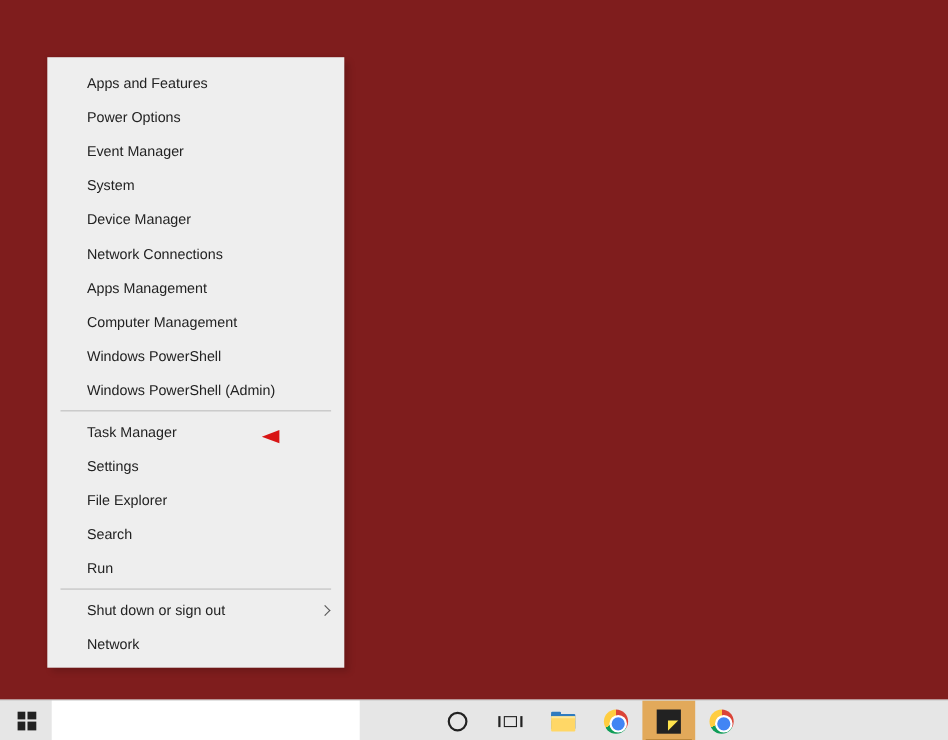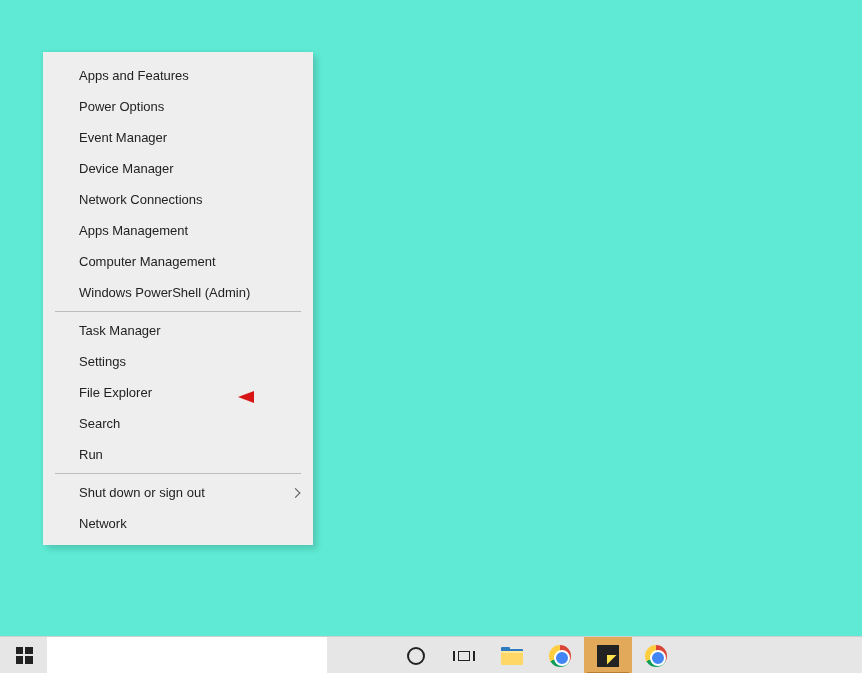--- a/index.html
+++ b/index.html
@@ -1,20 +1,20 @@
 <!DOCTYPE html>
 <html><head>
   <meta charset="utf-8">
   <style>
     * { margin: 0; padding: 0; box-sizing: border-box; font-family: "Segoe UI", Tahoma, sans-serif; }
     body { width: 862px; height: 673px; overflow: hidden; position: relative; }
 
     .desktop {
       width: 100%; height: 100%;
-      background: #5eead4;
+      background: #7f1d1d;
       position: relative;
     }
 
     .context-menu {
       position: absolute;
       left: 43px; top: 52px;
       width: 270px;
       background: #eeeeee;
       box-shadow: 4px 4px 6px rgba(0,0,0,.15), -1px -1px 3px rgba(0,0,0,.06);
       padding: 8px 0 6px 0;
@@ -104,24 +104,26 @@
   </style>
 </head>
 <body>
 
 <div class="desktop">
 
   <div class="context-menu">
     <div class="item"><span>Apps and Features</span></div>
     <div class="item"><span>Power Options</span></div>
     <div class="item"><span>Event Manager</span></div>
+    <div class="item"><span>System</span></div>
     <div class="item"><span>Device Manager</span></div>
     <div class="item"><span>Network Connections</span></div>
     <div class="item"><span>Apps Management</span></div>
     <div class="item"><span>Computer Management</span></div>
+    <div class="item"><span>Windows PowerShell</span></div>
     <div class="item"><span>Windows PowerShell (Admin)</span></div>
     <hr>
     <div class="item"><span>Task Manager</span></div>
     <div class="item"><span>Settings</span></div>
     <div class="item"><span>File Explorer</span></div>
     <div class="item"><span>Search</span></div>
     <div class="item"><span>Run</span></div>
     <hr>
     <div class="item has-submenu"><span>Shut down or sign out</span></div>
     <div class="item"><span>Network</span></div>

